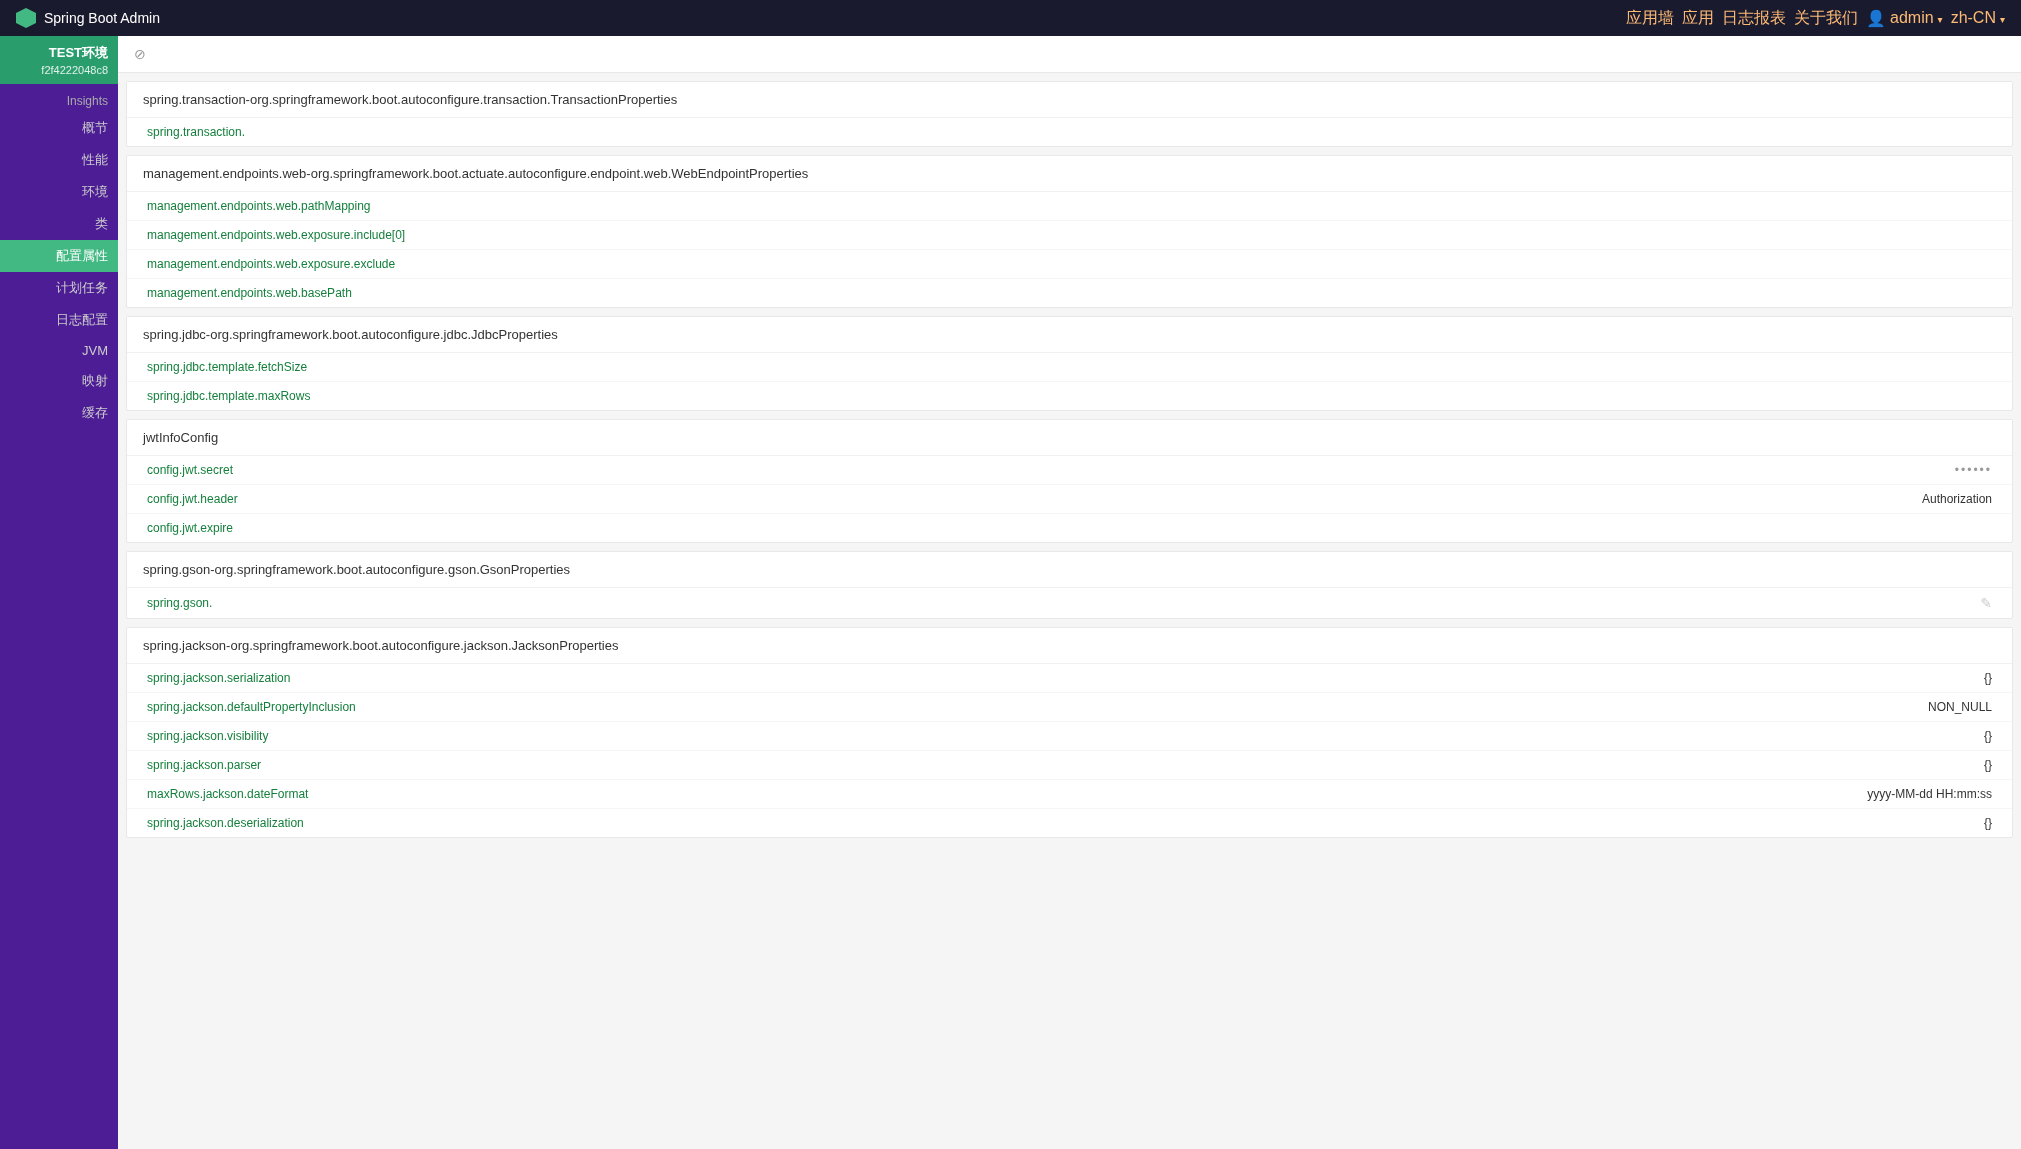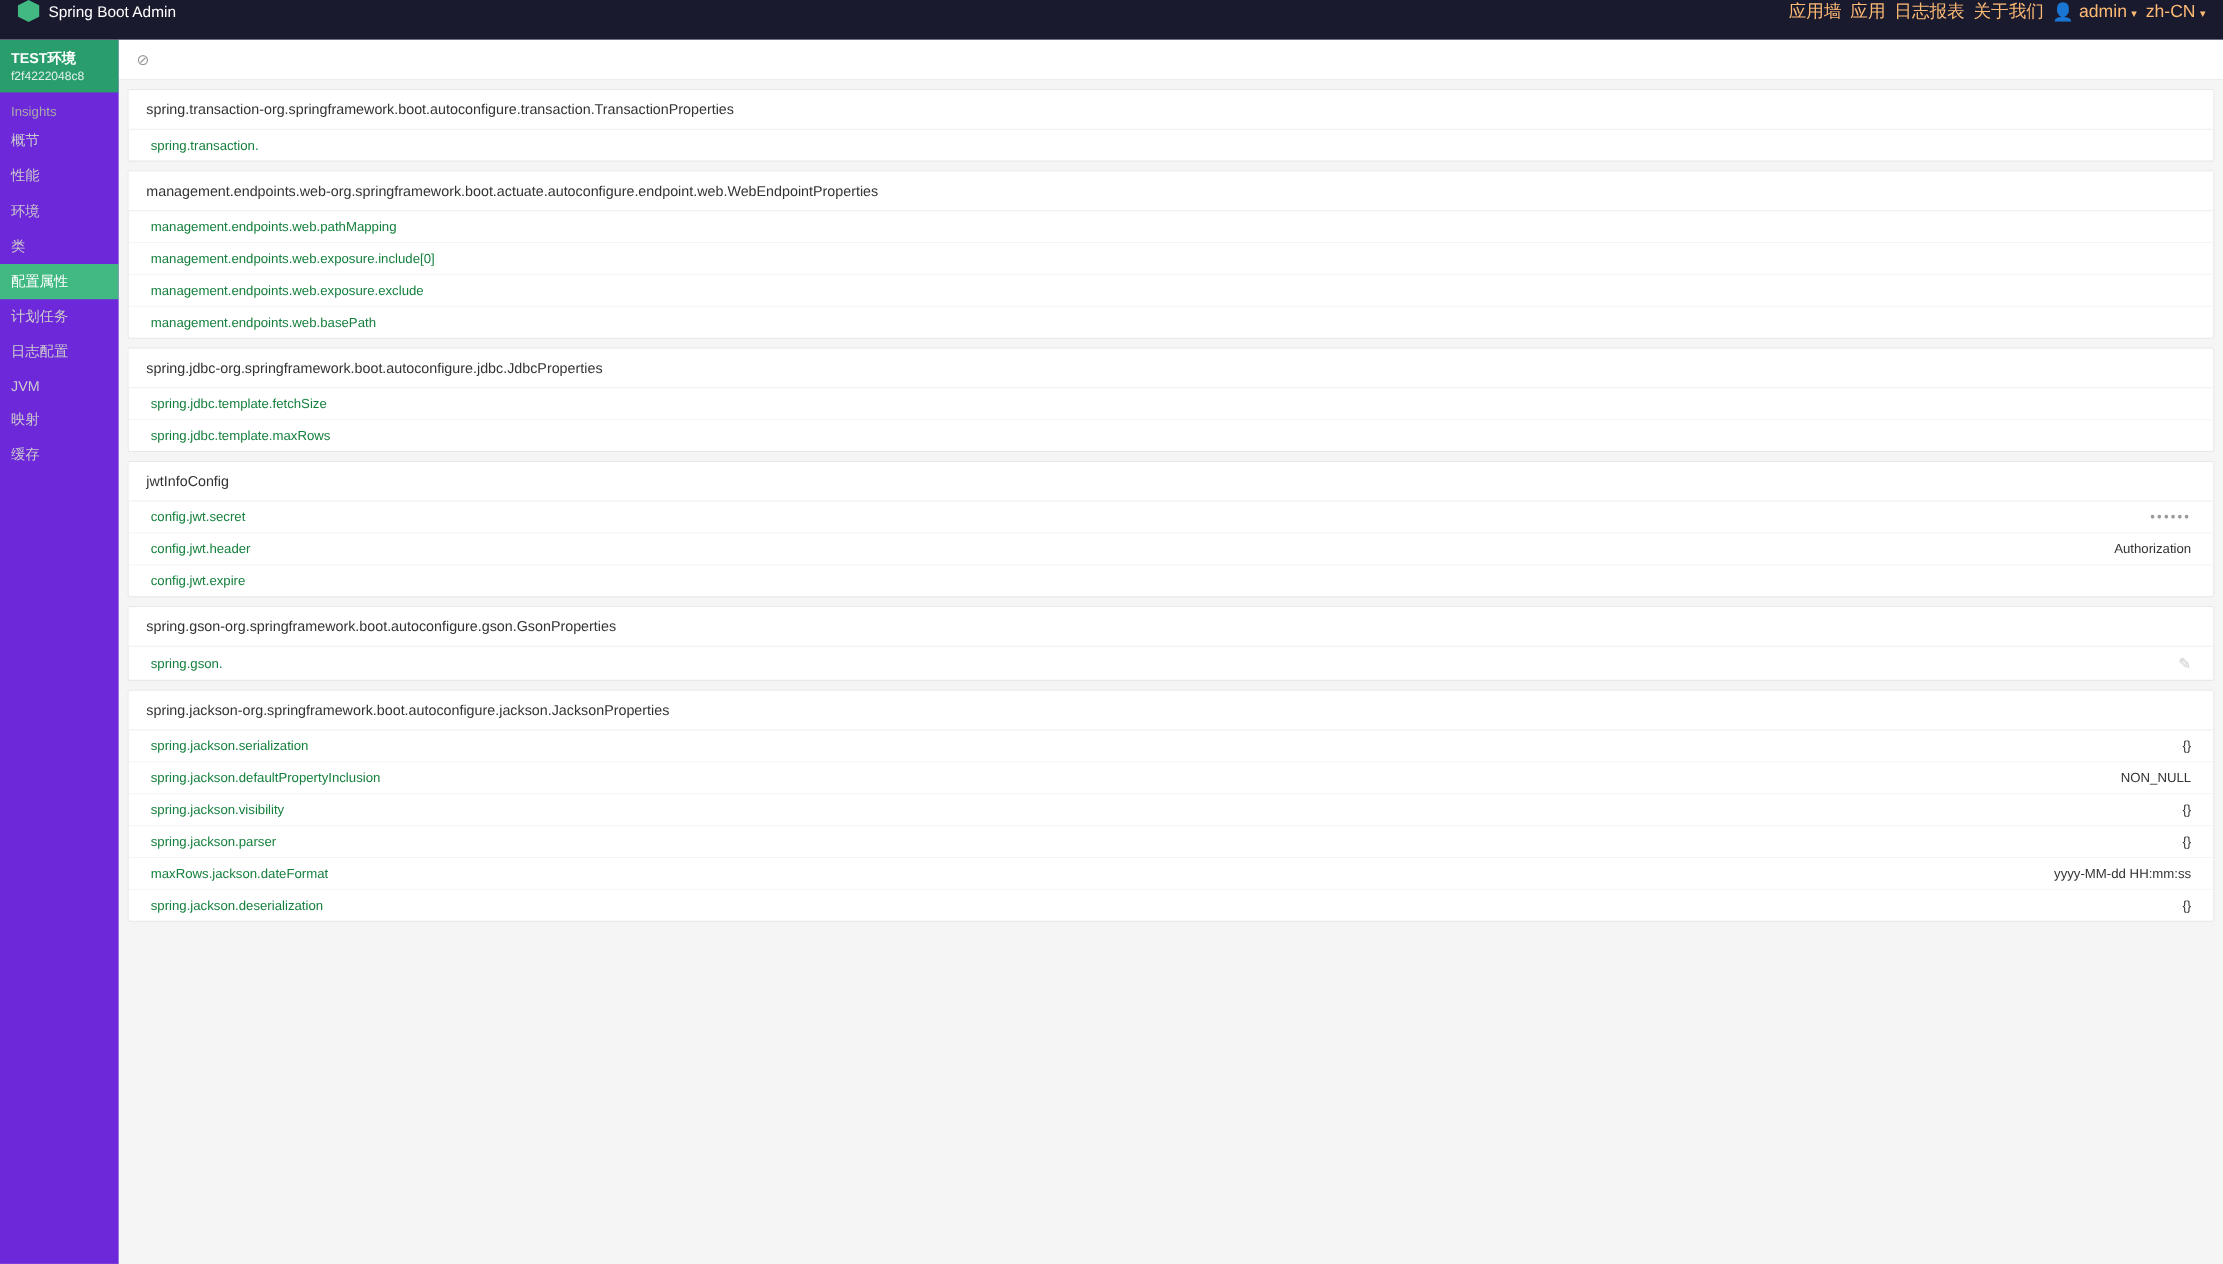--- a/index.html
+++ b/index.html
@@ -4,21 +4,21 @@
   <style>
     * { margin: 0; padding: 0; box-sizing: border-box; }
     body { font-family: -apple-system, BlinkMacSystemFont, 'Segoe UI', Arial, sans-serif; font-size: 13px; background: #f0f2f5; display: flex; flex-direction: column; height: 100vh; overflow: hidden; }
 
     
     .top-nav {
       background: #1a1a2e;
       color: #fff;
       height: 36px;
       display: flex;
-      align-items: flex-start;
+      align-items: center;
       justify-content: space-between;
       padding: 0 16px;
       flex-shrink: 0;
       z-index: 100;
     }
     .top-nav-left { display: flex; align-items: center; gap: 8px; }
     .top-nav-logo {
       width: 20px; height: 20px;
       background: #42b983;
       clip-path: polygon(50% 0%, 100% 25%, 100% 75%, 50% 100%, 0% 75%, 0% 25%);
@@ -29,27 +29,28 @@
     .top-nav-right span { cursor: pointer; }
     .nav-user { display: flex; align-items: center; gap: 4px; cursor: pointer; }
     .nav-lang { display: flex; align-items: center; gap: 4px; cursor: pointer; }
     .chevron-down::after { content: '▾'; font-size: 10px; }
 
     
     .main-layout { display: flex; flex: 1; overflow: hidden; }
 
     
     .sidebar {
-      width: 108px;
-      background: #6d28d9;
+      width: 118px;
+      background: #4c1d95;
       color: #ccc;
       display: flex;
       flex-direction: column;
       flex-shrink: 0;
       overflow-y: auto;
+      text-align: right;
     }
     .sidebar-app-info {
       background: #2a9d6d;
       padding: 8px 10px;
       color: #fff;
     }
     .sidebar-app-name { font-size: 13px; font-weight: bold; }
     .sidebar-app-id { font-size: 11px; opacity: 0.85; margin-top: 2px; word-break: break-all; }
 
     .sidebar-section-label {

